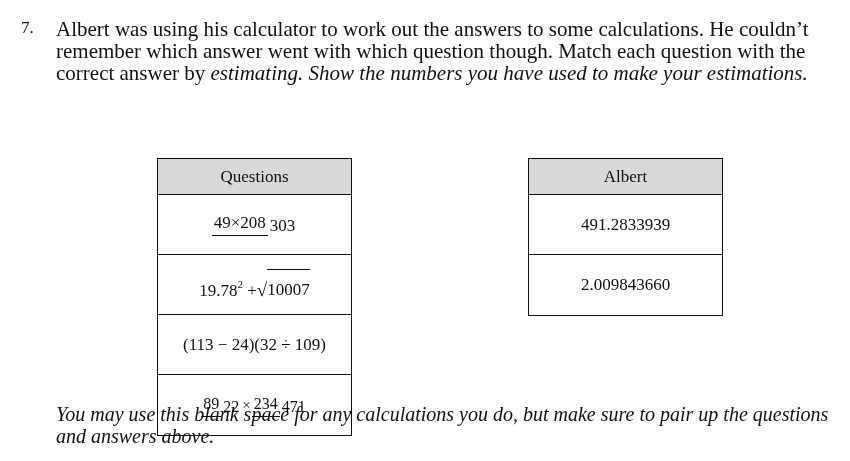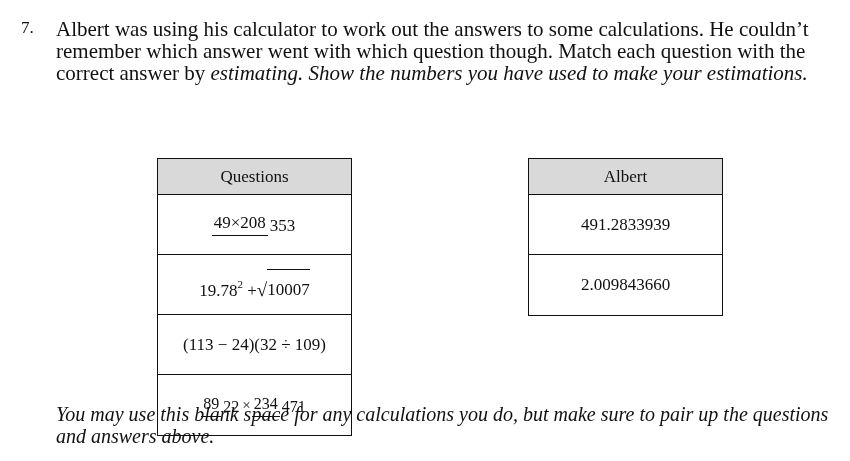--- a/index.html
+++ b/index.html
@@ -58,21 +58,21 @@
 <div class="prompt">
   <span>Albert was using his calculator to work out the answers to some calculations.  He couldn’t remember which answer went with which question though.  Match each question with the correct answer by </span><span class="it">estimating.  Show the numbers you have used to make your estimations.</span>
 </div>
 
 <div class="tbl q">
   <div class="hdr">Questions</div>
 
   <div class="row">
     <span class="frac">
       <span class="num">49×208</span>
-      <span class="den">353</span>
+      <span class="den">303</span>
     </span>
   </div>
 
   <div class="row">
     <span>
       <span>19.78</span><span class="sup">2</span>
       <span>+</span><span class="sqrt">
           <span class="rad">√</span>
           <span class="arg">10007</span>
         </span>

